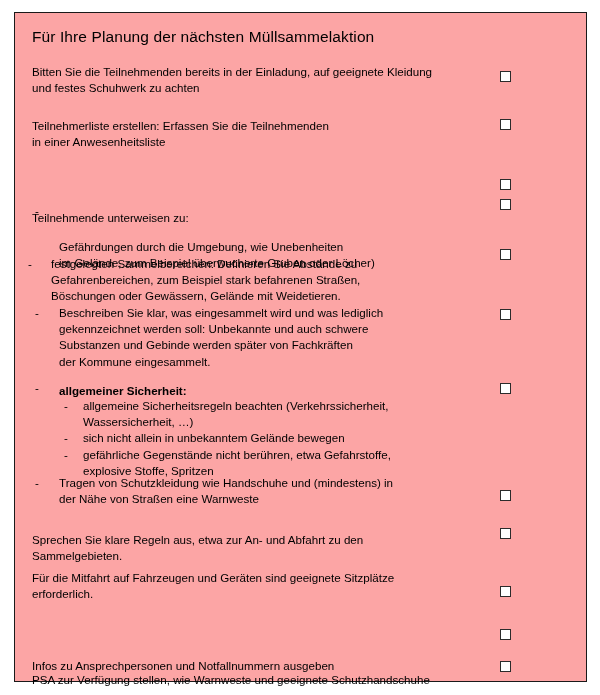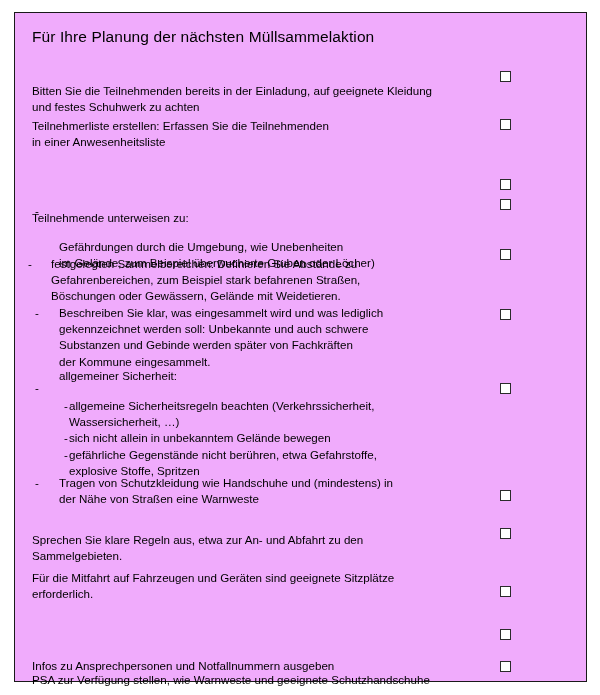--- a/index.html
+++ b/index.html
@@ -16,21 +16,21 @@
   }
 
   #checklist-frame {
     position: absolute;
     left: 14px;
     top: 12px;
     width: 573px;
     height: 670px;
     border: 1.5px solid #1a1a1a;
     box-sizing: border-box;
-    background: #f0abfc;
+    background: #fca5a5;
   }
 
   #checklist-title {
     position: absolute;
     left: 17px;
     top: 14px;
     font-size: 15.5px;
     line-height: 19px;
     letter-spacing: 0.1px;
     white-space: nowrap;
@@ -44,21 +44,21 @@
   }
   .row-text {
     position: absolute;
     font-size: 11.6px;
     line-height: 16.2px;
     white-space: pre-line;
   }
   .lvl0 { left: 17px;  }
   .lvl1 { left: 44px;  }
   .lvl1b { left: 36px; }
-  .lvl2 { left: 54px;  }
+  .lvl2 { left: 68px;  }
 
   .dash {
     position: absolute;
     font-size: 11.6px;
     line-height: 16.2px;
   }
   .dash-l1  { left: 20px; }
   .dash-l1b { left: 13px; }
   .dash-l2  { left: 49px; }
 
@@ -74,21 +74,21 @@
 </style>
 </head>
 <body>
 
 <div id="checklist-frame">
 
   <div id="checklist-title">Für Ihre Planung der nächsten Müllsammelaktion</div>
 
   <div id="checklist-rows">
       <div class="row">
-        <div class="row-text lvl0" style="top: 70px;">Bitten Sie die Teilnehmenden bereits in der Einladung, auf geeignete Kleidung
+        <div class="row-text lvl0" style="top: 51px;">Bitten Sie die Teilnehmenden bereits in der Einladung, auf geeignete Kleidung
 und festes Schuhwerk zu achten</div>
         <div class="checkbox" style="top: 58px;"></div>
       </div>
       <div class="row">
         <div class="row-text lvl0" style="top: 105px;">Teilnehmerliste erstellen: Erfassen Sie die Teilnehmenden
 in einer Anwesenheitsliste</div>
         <div class="checkbox" style="top: 106px;"></div>
       </div>
       <div class="row">
         <div class="row-text lvl0" style="top: 162px; margin-top: 35px;">Teilnehmende unterweisen zu:</div>
@@ -110,21 +110,21 @@
       <div class="row">
         <span class="dash dash-l1" style="top: 292px;">-</span>
         <div class="row-text lvl1" style="top: 292px;">Beschreiben Sie klar, was eingesammelt wird und was lediglich
 gekennzeichnet werden soll: Unbekannte und auch schwere
 Substanzen und Gebinde werden später von Fachkräften
 der Kommune eingesammelt.</div>
         <div class="checkbox" style="top: 296px;"></div>
       </div>
       <div class="row">
         <span class="dash dash-l1" style="top: 367px;">-</span>
-        <div class="row-text lvl1" style="top: 355px;">allgemeiner Sicherheit:</div>
+        <div class="row-text lvl1" style="top: 370px; font-weight: bold;">allgemeiner Sicherheit:</div>
         <div class="checkbox" style="top: 370px;"></div>
       </div>
       <div class="row">
         <span class="dash dash-l2" style="top: 385px;">-</span>
         <div class="row-text lvl2" style="top: 385px;">allgemeine Sicherheitsregeln beachten (Verkehrssicherheit,
 Wassersicherheit, …)</div>
       </div>
       <div class="row">
         <span class="dash dash-l2" style="top: 417px;">-</span>
         <div class="row-text lvl2" style="top: 417px;">sich nicht allein in unbekanntem Gelände bewegen</div>

